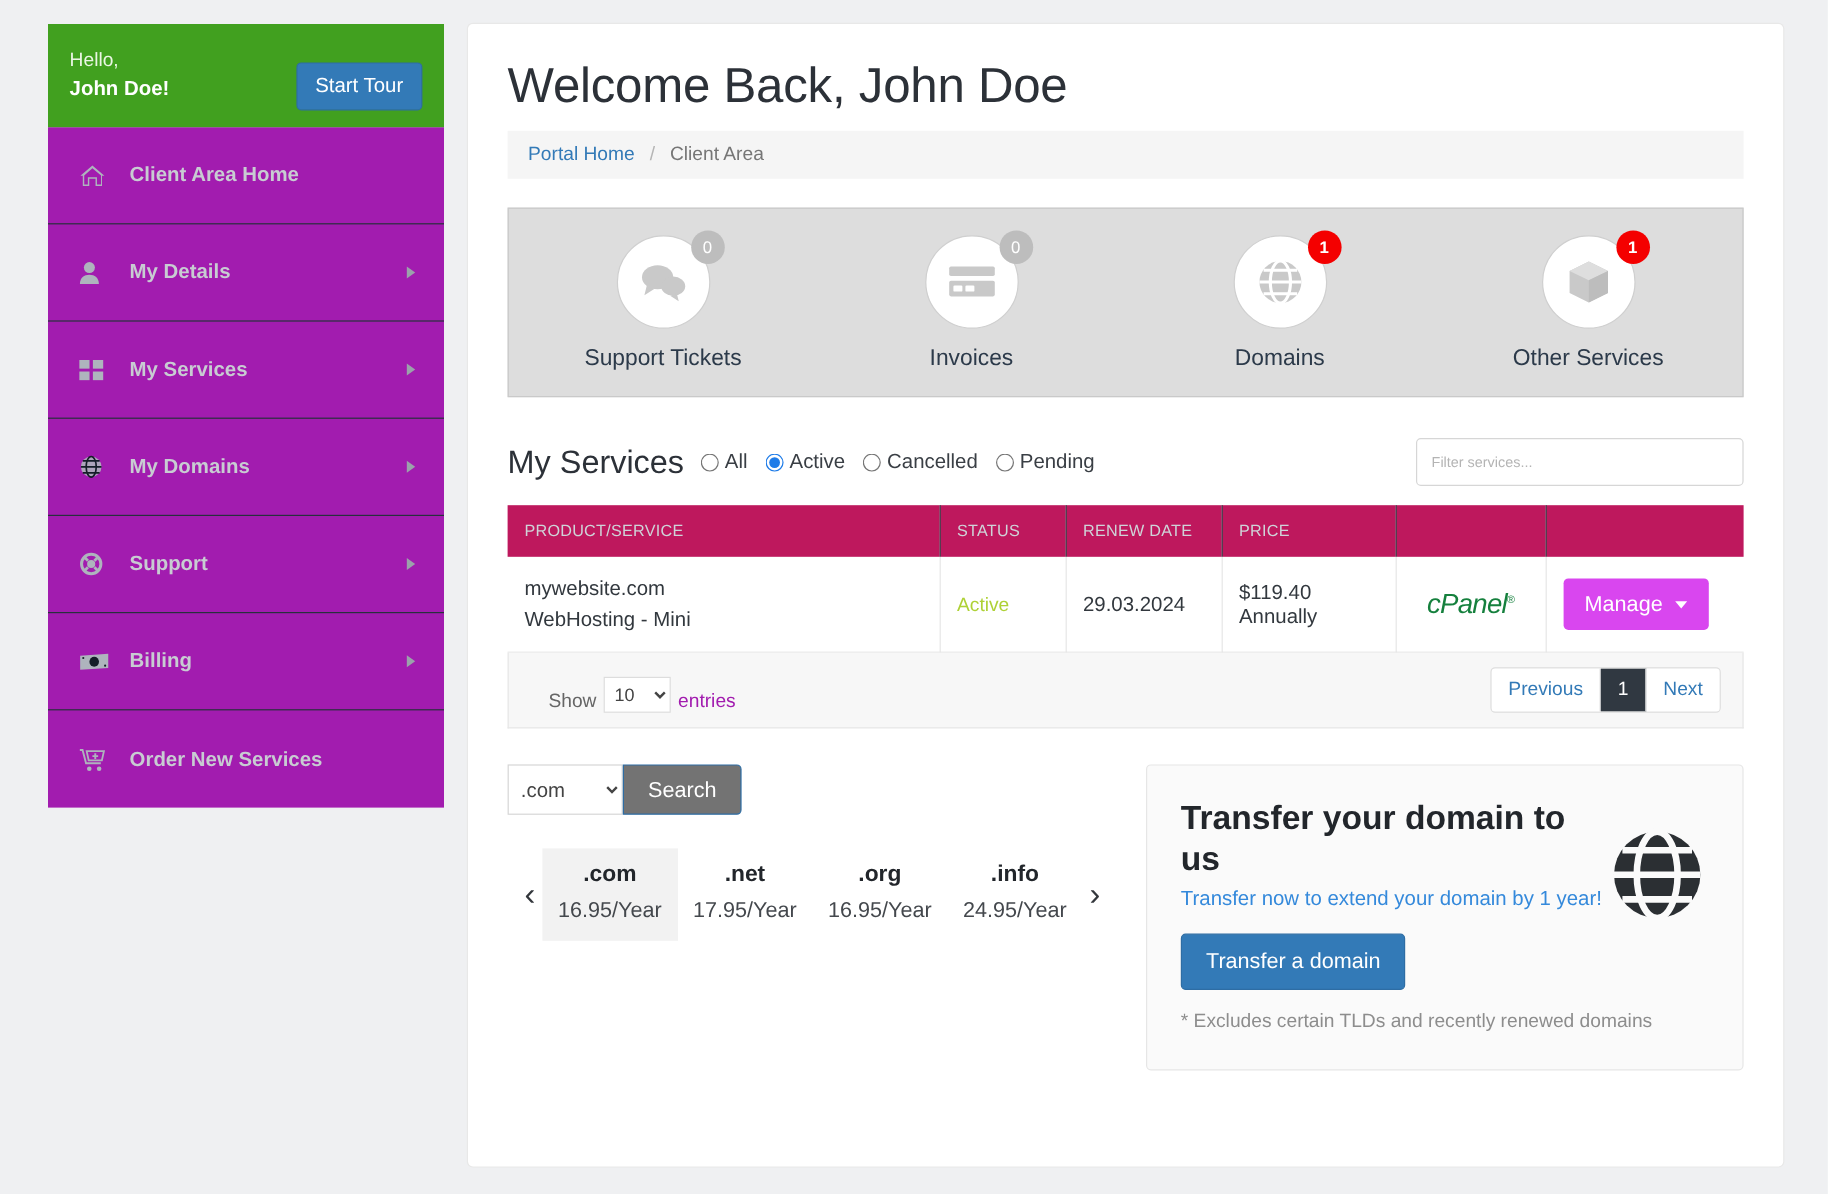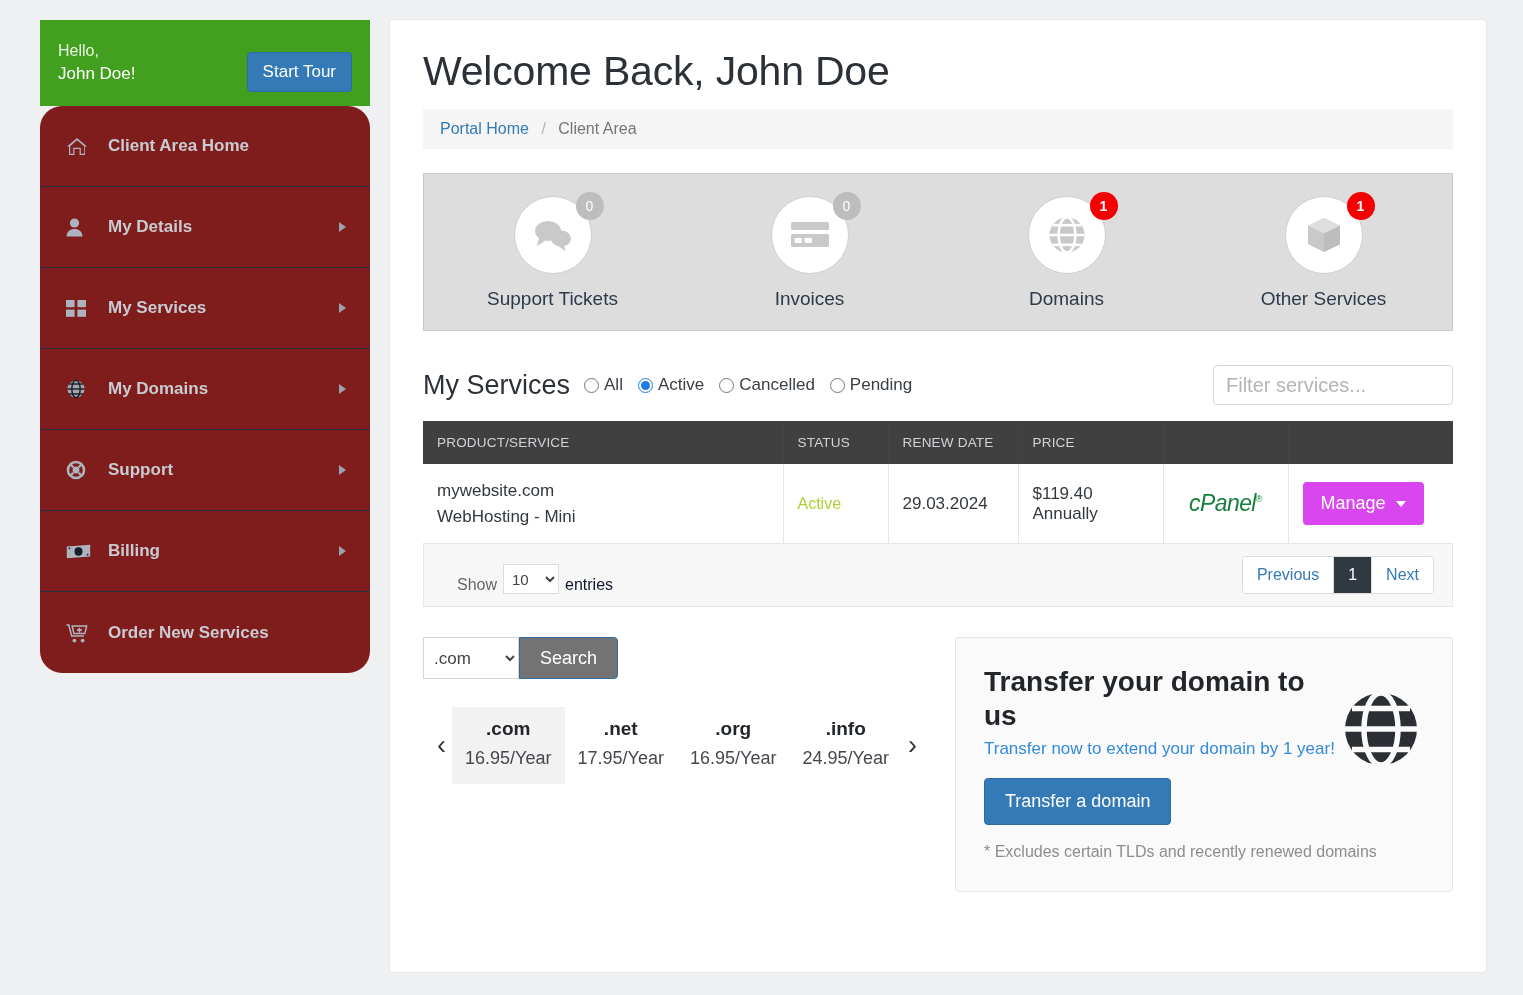--- a/index.html
+++ b/index.html
@@ -22,30 +22,30 @@
   .greet {
     background: #41a01f;
     padding: 14px 18px;
     height: 86px;
     position: relative;
     display: flex;
     flex-direction: column;
     justify-content: center;
   }
   .greet .hello { color: #eaf6e4; font-size: 16px; line-height: 1.45; }
-  .greet .who { color: #ffffff; font-size: 17px; font-weight: normal; line-height: 1.45; }
+  .greet .who { color: #ffffff; font-size: 17px; font-weight: bold; line-height: 1.45; }
   .tour-btn {
     position: absolute; right: 18px; top: 32px;
     background: #337ab7; color: #fff;
     border: 1px solid #2e6da4; border-radius: 4px;
     font-size: 17px; padding: 9px 15px;
     font-family: "Liberation Sans", sans-serif;
     cursor: pointer;
   }
-  .navlist { background: #7f1d1d; border-radius: 22px; }
+  .navlist { background: #a21caf; }
   .navitem {
     position: relative;
     display: flex; align-items: center;
     height: 81px;
     padding: 0 18px 0 26px;
     border-bottom: 1px solid #28303c;
     color: #c8ccd2;
     font-size: 17px;
     font-weight: bold;
     cursor: pointer;
@@ -124,31 +124,31 @@
   .svc-head h2 {
     margin: 0 14px 0 0; font-size: 27px; font-weight: normal; color: #2c3138;
   }
   .radios { display: flex; align-items: center; gap: 15px; }
   .radios label {
     display: flex; align-items: center; font-size: 17px; color: #3a3f45; cursor: pointer;
   }
   .radios input { margin: 0 5px 0 0; width: 15px; height: 15px; accent-color: #1f7ce8; cursor: pointer; }
   .filter-input {
     margin-left: auto;
-    width: 240px; height: 40px;
+    width: 273px; height: 40px;
     border: 1px solid #d6d6d6; border-radius: 4px;
-    padding: 0 12px; font-size: 20px; color: #555;
+    padding: 0 12px; font-size: 12px; color: #555;
     font-family: "Liberation Sans", sans-serif;
   }
   .filter-input::placeholder { color: #b4b4b4; }
 
   
   table.svc { width: 100%; border-collapse: collapse; table-layout: fixed; }
   table.svc thead th {
-    background: #404040; color: #cfd3d8;
+    background: #be185d; color: #cfd3d8;
     font-size: 13.5px; font-weight: normal;
     text-align: left; padding: 14px 14px;
     border-right: 1px solid #3d454e;
     letter-spacing: 0.2px;
   }
   table.svc thead th:last-child { border-right: none; }
   table.svc tbody td {
     padding: 14px 14px; font-size: 17px; color: #32383e;
     border-right: 1px solid #e6e6e6;
     border-bottom: 1px solid #e6e6e6;
@@ -184,21 +184,21 @@
     display: flex; align-items: flex-end;
     padding: 12px 18px 12px 33px;
     margin-bottom: 30px;
   }
   .tfoot .showlbl { font-size: 16px; color: #666; margin-right: 6px; }
   .tfoot select {
     height: 30px; font-size: 15px; padding: 0 4px;
     border: 1px solid #ddd; background: #fff; color: #444;
     font-family: "Liberation Sans", sans-serif; cursor: pointer;
   }
-  .tfoot .entlbl { font-size: 16px; color: #0f172a; margin-left: 6px; }
+  .tfoot .entlbl { font-size: 16px; color: #a21caf; margin-left: 6px; }
   .pager { margin-left: auto; display: flex; border-radius: 4px; overflow: hidden; border: 1px solid #ddd; }
   .pager div {
     padding: 9px 14px; font-size: 16px; color: #337ab7;
     background: #fff; border-right: 1px solid #ddd; cursor: pointer;
   }
   .pager div:last-child { border-right: none; }
   .pager div.act { background: #303841; color: #fff; }
 
   
   .bottom { display: flex; gap: 32px; }

